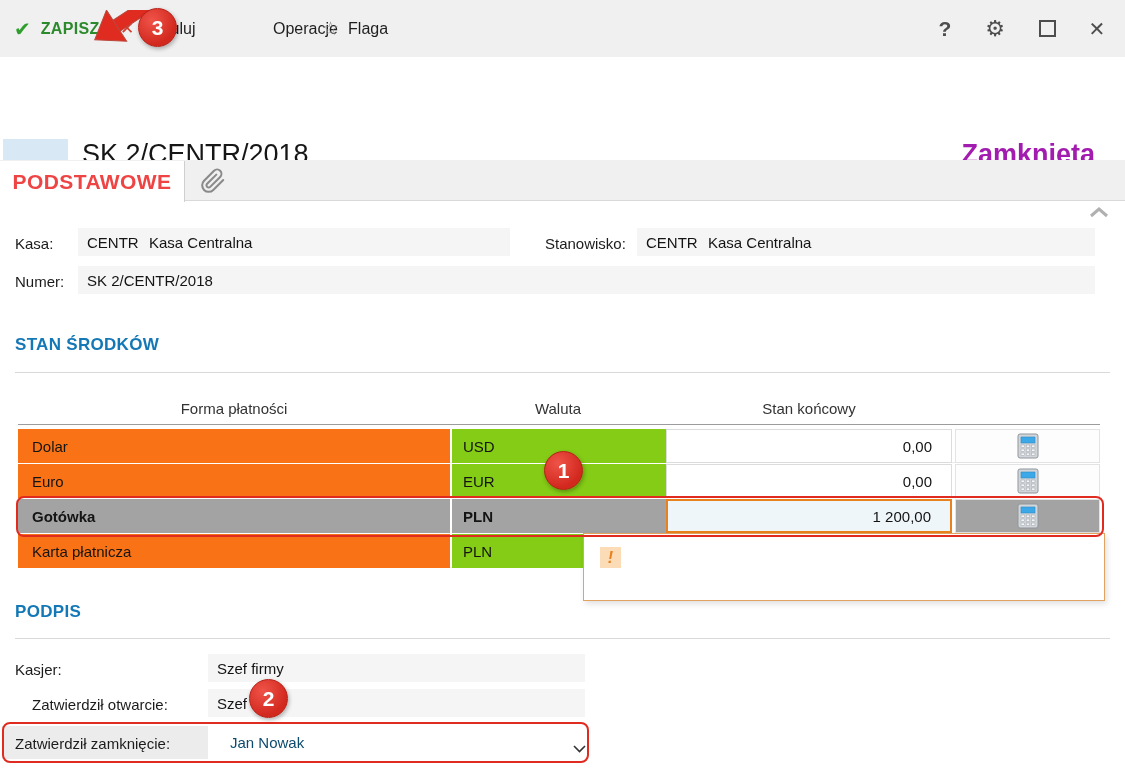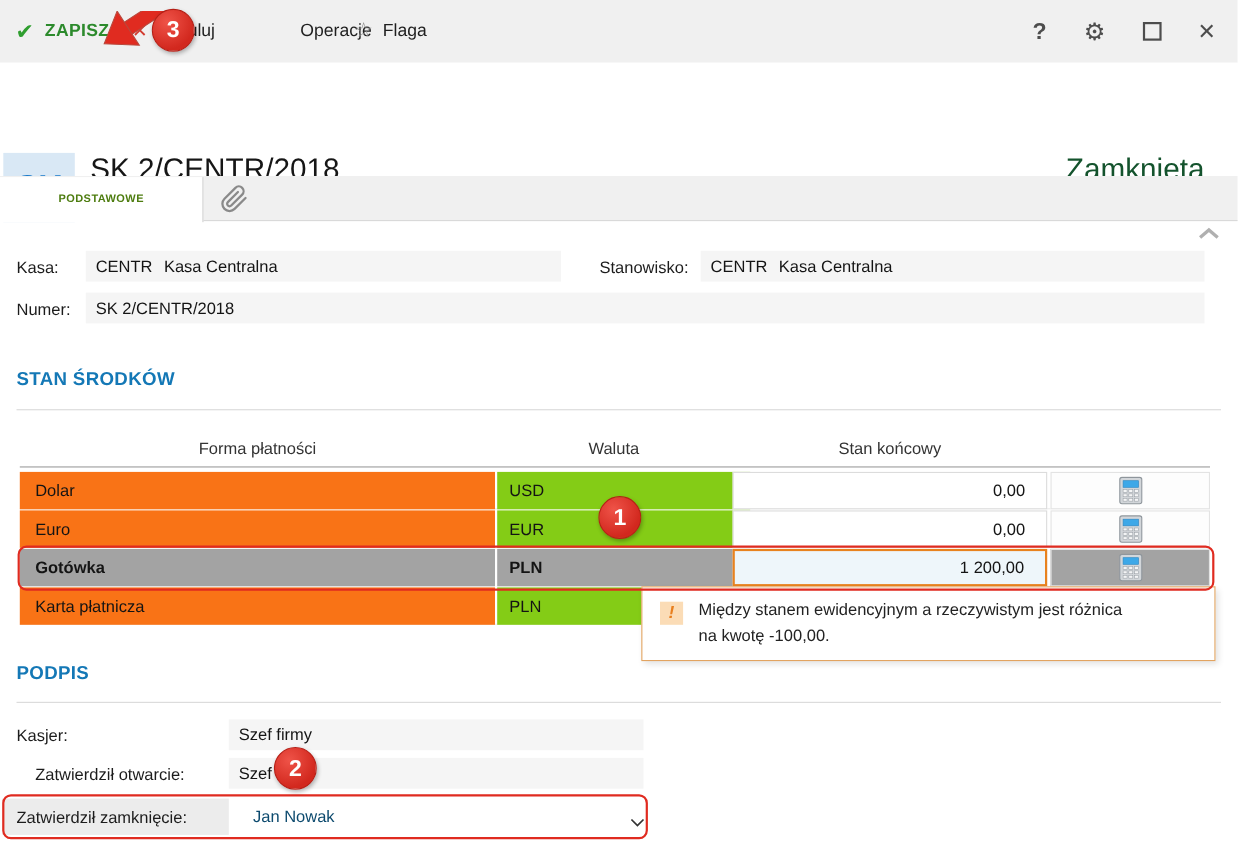--- a/index.html
+++ b/index.html
@@ -24,28 +24,28 @@
   .max-box { width:17px; height:17px; border:2px solid #4d4d4d; }
   .close-glyph { font-size:20px; color:#4d4d4d; }
 
   
   .header { left:0; top:57px; width:1125px; height:103px; background:#fff; }
   .avatar { left:3px; top:82px; width:65px; height:63px; background:#d9e8f5; display:flex; align-items:center; justify-content:center;
             color:#1878c8; font-size:30px; font-weight:bold; }
   .doc-title { left:82px; top:82px; font-size:27px; color:#161616; }
   .doc-sub { left:84px; top:120px; font-size:15px; color:#8f8f8f; }
   .doc-sub .sep { margin:0 7px; color:#a8a8a8; }
-  .status-title { right:30px; top:82px; font-size:27px; color:#14532d; text-align:left; }
+  .status-title { right:30px; top:82px; font-size:27px; color:#a21caf; text-align:left;font-weight:bold; }
   .status-sub { right:30px; top:120px; font-size:15px; color:#8f8f8f; text-align:right; }
 
   
   .tabbar { left:0; top:160px; width:1125px; height:41px; background:#f0f0f0; border-bottom:1px solid #d9d9d9; }
   .tab-active { left:0; top:161px; width:185px; height:41px; background:#fff; border-right:1px solid #cfcfcf;
                 display:flex; align-items:center; justify-content:center;
-                color:#4d7c0f; font-weight:bold; font-size:10px; letter-spacing:.4px; }
+                color:#ef4444; font-weight:bold; font-size:21px; letter-spacing:.4px; }
   .tab-clip { left:186px; top:161px; width:54px; height:40px; display:flex; align-items:center; justify-content:center; }
 
   
   .lbl { position:absolute; font-size:15px; color:#1c1c1c; }
   .field { position:absolute; background:#f5f5f5; height:28px; display:flex; align-items:center; padding-left:9px; font-size:15px; color:#141414; }
   .code { display:inline-block; min-width:62px; }
 
   
   .section-title { position:absolute; left:15px; font-size:17px; font-weight:bold; color:#1478b6; letter-spacing:.3px; }
   .rule { position:absolute; left:15px; width:1095px; height:1px; background:#d9d9d9; }
@@ -259,24 +259,20 @@
         <rect x="4" y="20" width="3.6" height="2.6"></rect>
           <rect x="9.2" y="20" width="3.6" height="2.6"></rect>
           <rect x="14.4" y="20" width="3.6" height="2.6"></rect>
       </g>
     </svg>
   </div>
 </div>
 
 <div class="abs tooltip">
   <div class="tt-icon">!</div>
-  <div class="tt-text">
-    <div>Między stanem ewidencyjnym a rzeczywistym jest różnica</div>
-    <div>na kwotę -100,00.</div>
-  </div>
 </div>
 
 <div class="section-title" style="top:602px;">PODPIS</div>
 <div class="rule" style="top:638px;"></div>
 
 <span class="lbl" style="left:15px; top:661px;">Kasjer:</span>
 <div class="field" style="left:208px; top:654px; width:377px;">
   <span>Szef firmy</span>
 </div>
 

